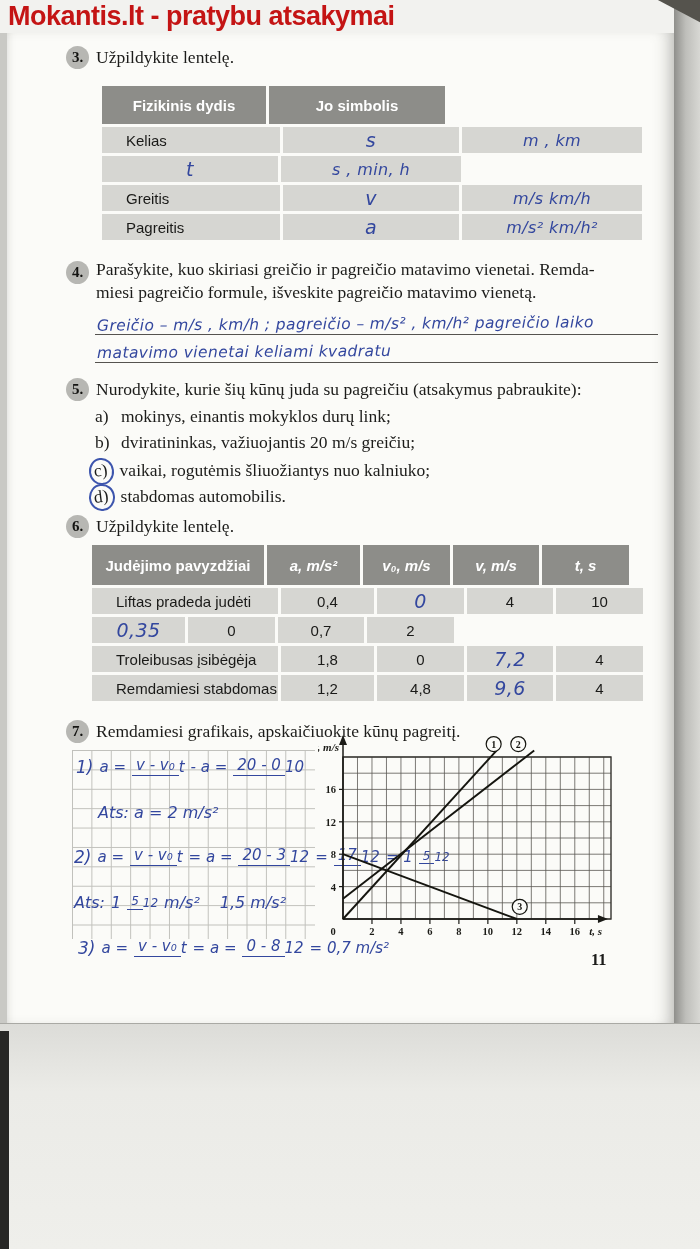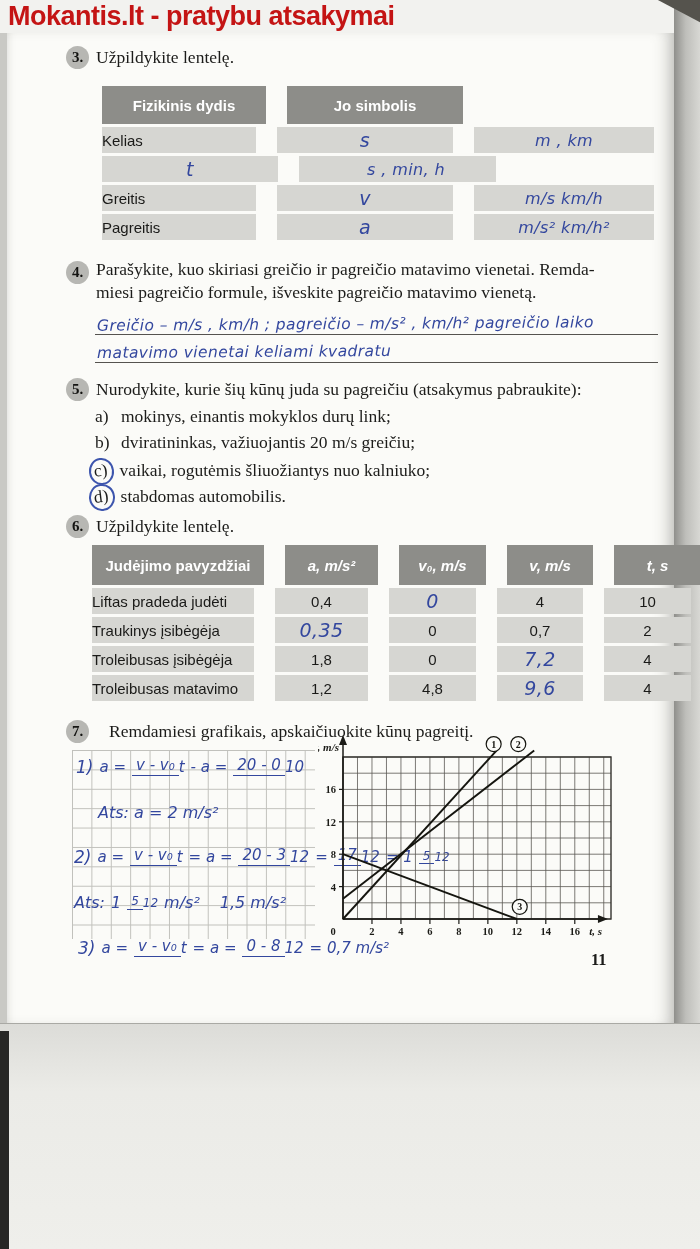--- a/index.html
+++ b/index.html
@@ -23,25 +23,25 @@
 
   .chip{position:absolute;width:23px;height:23px;border-radius:50%;background:#b7b7b3;
         display:flex;align-items:center;justify-content:center;
         font-weight:bold;font-size:15px;color:#141412;}
   .extitle{position:absolute;font-size:17.5px;white-space:nowrap;}
   .bodyline{position:absolute;font-size:17.5px;white-space:nowrap;}
 
   
   .ptable{position:absolute;display:flex;flex-direction:column;gap:3px;
           font-family:"Liberation Sans",sans-serif;}
-  .prow{display:flex;gap:21px;}
+  .prow{display:flex;gap:3px;}
   .pcell{background:#d6d6d2;font-size:15px;display:flex;align-items:center;height:26px;
          color:#1a1a18;}
   .prow.ph .pcell{background:#8d8d89;color:#ffffff;font-weight:bold;justify-content:center;}
-  .pcell.lab{padding-left:0;}
+  .pcell.lab{padding-left:24px;}
   .pcell.ctr{justify-content:center;}
   .ph .var{font-style:italic;}
 
   
   .hw{color:#33479e;font-family:"DejaVu Sans",sans-serif;font-style:italic;letter-spacing:.4px;}
   .hw-lg{font-size:19px;}
   .hw-md{font-size:16px;}
   .ansline{position:absolute;left:95px;width:563px;height:27px;border-bottom:1.3px solid #55534f;}
   .ansline .hw{position:absolute;left:2px;bottom:1px;font-size:15.5px;white-space:nowrap;transform:rotate(-.4deg);}
 
@@ -88,21 +88,21 @@
     <div class="pcell" style="width:164px;height:38px;">Fizikinis dydis</div>
     <div class="pcell" style="width:176px;height:38px;">Jo simbolis</div>
   </div>
   <div class="prow">
     <div class="pcell lab" style="width:154px;">Kelias</div>
     <div class="pcell ctr hw hw-lg" style="width:176px;">s</div>
     <div class="pcell ctr hw hw-md" style="width:180px;">m , km</div>
   </div>
   <div class="prow">
     <div class="pcell ctr hw hw-lg" style="width:176px;">t</div>
-    <div class="pcell ctr hw hw-md" style="width:180px;padding-left:17px;">s , min, h</div>
+    <div class="pcell ctr hw hw-md" style="width:180px;">s , min, h</div>
   </div>
   <div class="prow">
     <div class="pcell lab" style="width:154px;">Greitis</div>
     <div class="pcell ctr hw hw-lg" style="width:176px;">v</div>
     <div class="pcell ctr hw hw-md" style="width:180px;">m/s    km/h</div>
   </div>
   <div class="prow">
     <div class="pcell lab" style="width:154px;">Pagreitis</div>
     <div class="pcell ctr hw hw-lg" style="width:176px;">a</div>
     <div class="pcell ctr hw hw-md" style="width:180px;">m/s²    km/h²</div>
@@ -146,44 +146,43 @@
     <div class="pcell var" style="width:87px;height:40px;">t, s</div>
   </div>
   <div class="prow">
     <div class="pcell lab" style="width:162px;">Liftas pradeda judėti</div>
     <div class="pcell ctr" style="width:93px;">0,4</div>
     <div class="pcell ctr hw hw-lg" style="width:87px;">0</div>
     <div class="pcell ctr" style="width:86px;">4</div>
     <div class="pcell ctr" style="width:87px;">10</div>
   </div>
   <div class="prow">
-    <div class="pcell lab" style="width:162px;">Traukinys įsibėgėja</div>
     <div class="pcell ctr hw hw-lg" style="width:93px;">0,35</div>
     <div class="pcell ctr" style="width:87px;">0</div>
     <div class="pcell ctr" style="width:86px;">0,7</div>
     <div class="pcell ctr" style="width:87px;">2</div>
   </div>
   <div class="prow">
     <div class="pcell lab" style="width:162px;">Troleibusas įsibėgėja</div>
     <div class="pcell ctr" style="width:93px;">1,8</div>
     <div class="pcell ctr" style="width:87px;">0</div>
     <div class="pcell ctr hw hw-lg" style="width:86px;">7,2</div>
     <div class="pcell ctr" style="width:87px;">4</div>
   </div>
   <div class="prow">
-    <div class="pcell lab" style="width:162px;">Troleibusas matavimo</div>
+    <div class="pcell lab" style="width:162px;">Remdamiesi stabdomas</div>
     <div class="pcell ctr" style="width:93px;">1,2</div>
     <div class="pcell ctr" style="width:87px;">4,8</div>
     <div class="pcell ctr hw hw-lg" style="width:86px;">9,6</div>
     <div class="pcell ctr" style="width:87px;">4</div>
   </div>
 </div>
 
 <div class="chip" style="left:66px;top:720px;">7.</div>
-<div class="extitle" style="left:109px;top:721px;">Remdamiesi grafikais, apskaičiuokite kūnų pagreitį.</div>
+<div class="extitle" style="left:96px;top:721px;">Remdamiesi grafikais, apskaičiuokite kūnų pagreitį.</div>
 
 <div class="gridpaper"></div>
 
 <div class="work" style="left:76px;top:757px;">
   <span class="wprefix">1)</span>
   <span>a =</span>
   <span class="fr">
       <span class="fn">v - v₀</span>
       <span class="fd">t</span>
     </span>

